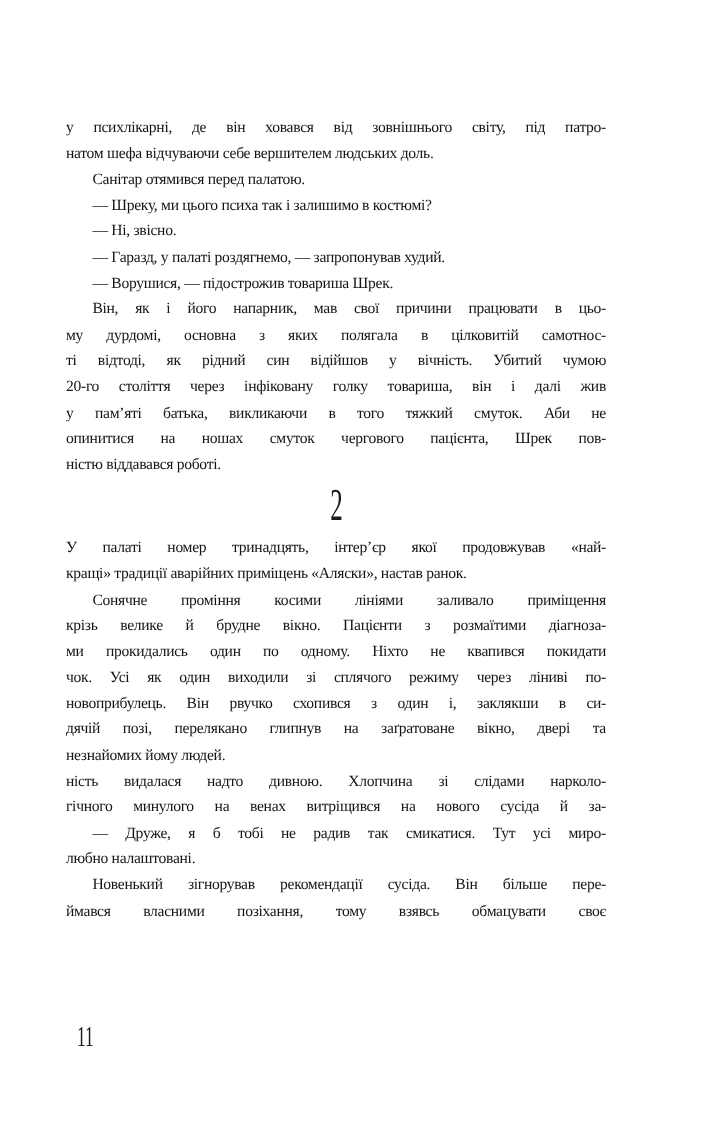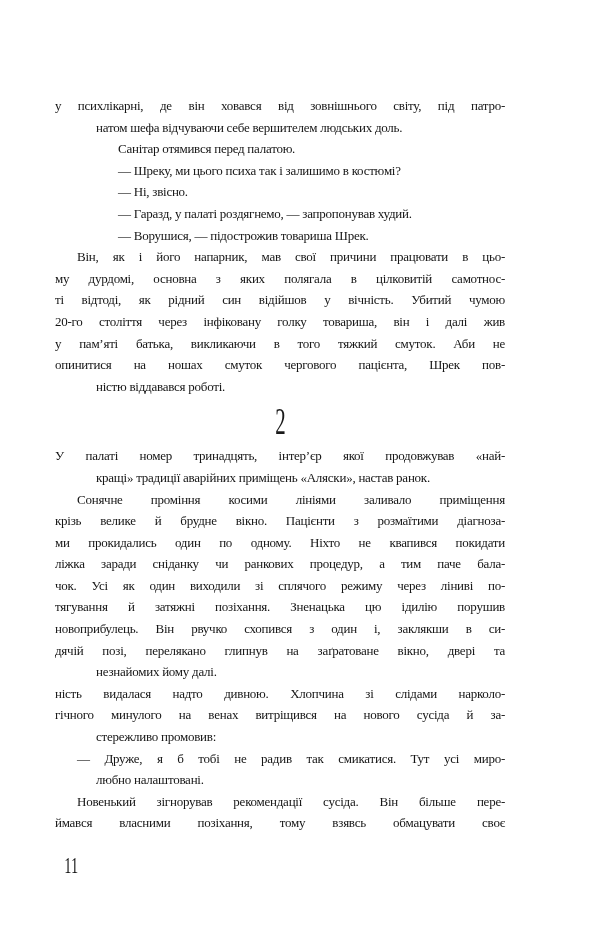--- a/index.html
+++ b/index.html
@@ -24,21 +24,20 @@
     font-size: 13px;
     line-height: 21.6px;
     letter-spacing: -0.25px;
     text-align: justify;
     text-align-last: justify;
     white-space: normal;
   }
   .line.last {
     text-align: center;
     text-align-last: left;
-    margin-left: 41px;
   }
   .line.indent { text-indent: 22px; }
   .heading-row {
     height: 48px;
     display: flex; align-items: center; justify-content: center;
   }
   .heading-num {
     display: inline-block;
     font-size: 38px;
     line-height: 1;
@@ -97,31 +96,28 @@
         <span class="heading-num">2</span>
       </div>
       <div class="para">
         <div class="line">У палаті номер тринадцять, інтер’єр якої продовжував «най-</div>
         <div class="line last">кращі» традиції аварійних приміщень «Аляски», настав ранок.</div>
       </div>
       <div class="para">
         <div class="line indent">Сонячне проміння косими лініями заливало приміщення</div>
         <div class="line">крізь велике й брудне вікно. Пацієнти з розмаїтими діагноза-</div>
         <div class="line">ми прокидались один по одному. Ніхто не квапився покидати</div>
-        <div class="line">ліжка заради сніданку чи ранкових процедур, а тим паче бала-</div>
         <div class="line">чок. Усі як один виходили зі сплячого режиму через ліниві по-</div>
-        <div class="line">тягування й затяжні позіхання. Зненацька цю ідилію порушив</div>
         <div class="line">новоприбулець. Він рвучко схопився з один і, заклякши в си-</div>
         <div class="line">дячій позі, перелякано глипнув на заґратоване вікно, двері та</div>
-        <div class="line last">незнайомих йому далі.</div>
+        <div class="line last">незнайомих йому людей.</div>
       </div>
       <div class="para">
         <div class="line">ність видалася надто дивною. Хлопчина зі слідами нарколо-</div>
         <div class="line">гічного минулого на венах витріщився на нового сусіда й за-</div>
-        <div class="line last">стережливо промовив:</div>
       </div>
       <div class="para">
         <div class="line indent">— Друже, я б тобі не радив так смикатися. Тут усі миро-</div>
         <div class="line last">любно налаштовані.</div>
       </div>
       <div class="para">
         <div class="line indent">Новенький зігнорував рекомендації сусіда. Він більше пере-</div>
         <div class="line">ймався власними позіхання, тому взявсь обмацувати своє</div>
       </div>
     </div>

